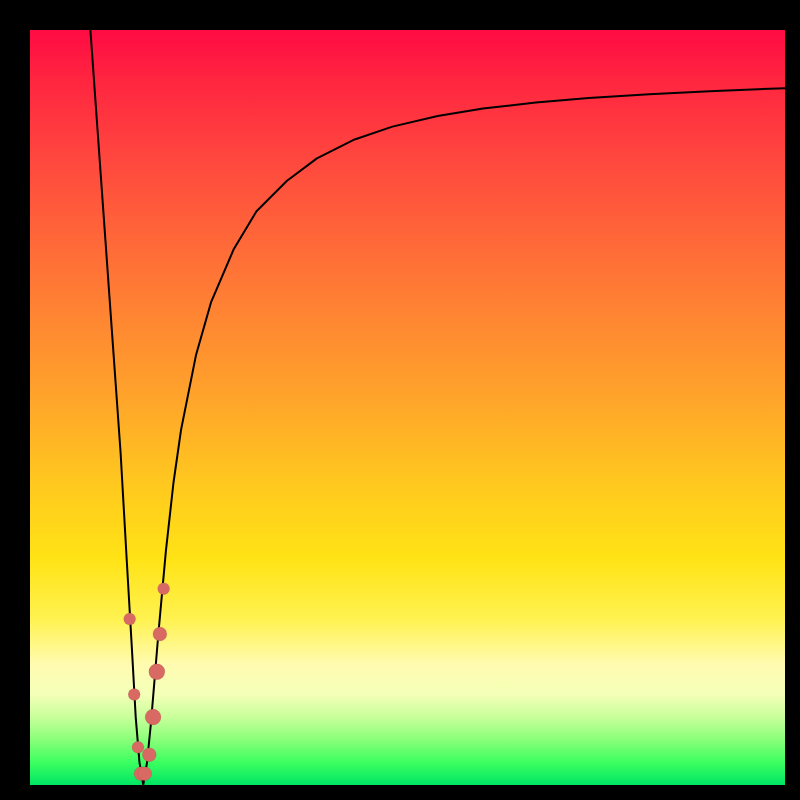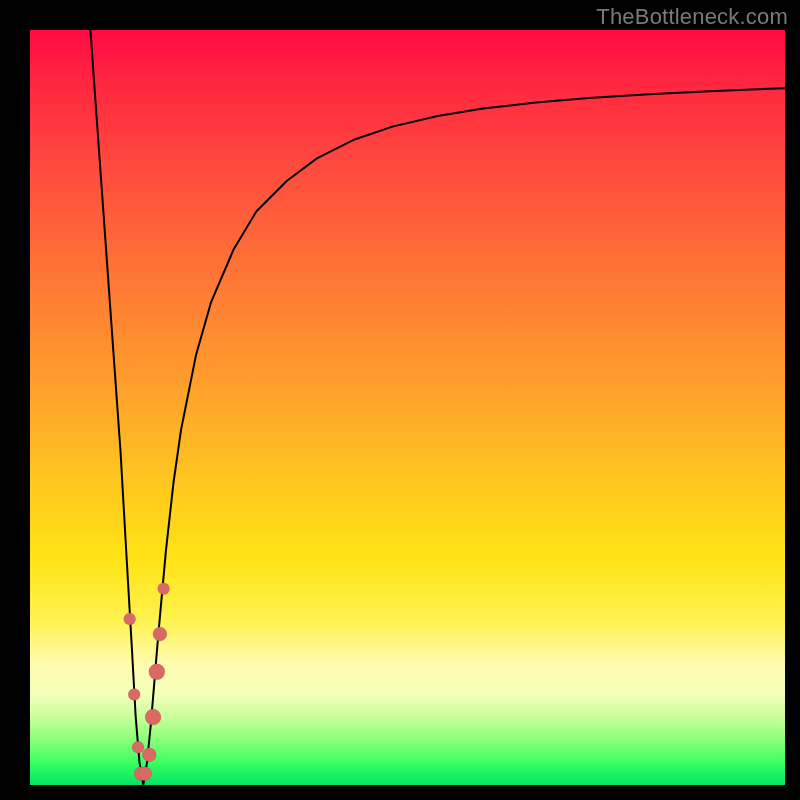--- a/index.html
+++ b/index.html
@@ -86,15 +86,14 @@
           <circle cx="114.76" cy="743.67" r="7" class="marker"></circle>
           <circle cx="119.29" cy="724.80" r="7" class="marker"></circle>
           <circle cx="123.06" cy="687.05" r="8" class="marker"></circle>
           <circle cx="126.84" cy="641.75" r="8" class="marker"></circle>
           <circle cx="129.86" cy="604.00" r="7" class="marker"></circle>
           <circle cx="133.63" cy="558.70" r="6" class="marker"></circle>
         </g>
     </svg>
   </div>
 
-  <div class="watermark">TheBottleneck.com</div>
 
 </div>
 
 </body></html>

